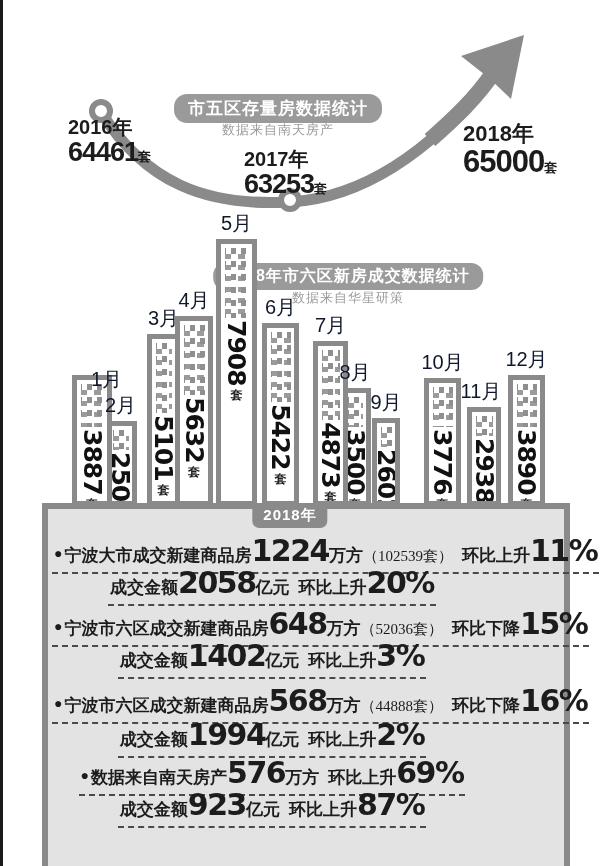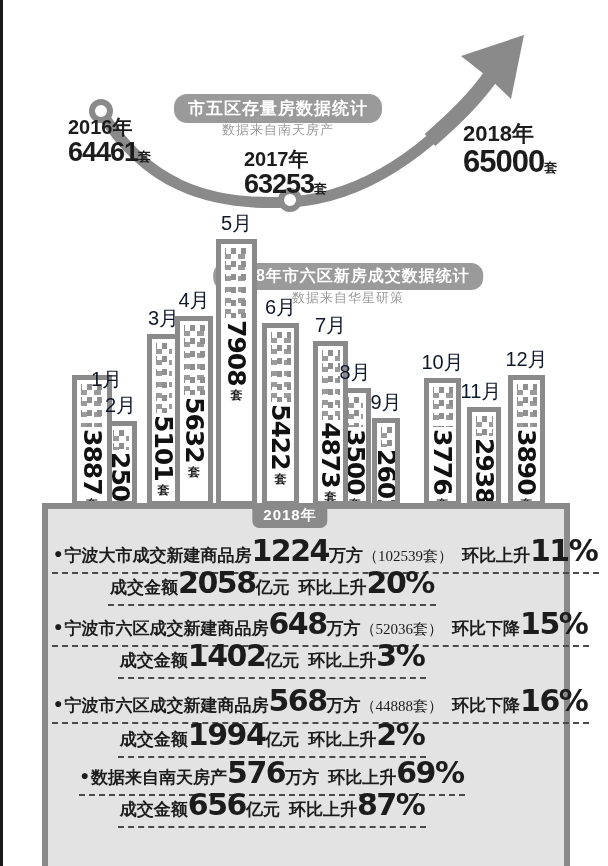--- a/index.html
+++ b/index.html
@@ -186,16 +186,16 @@
   <div id="panel" class="abs"></div>
   <div id="year-tab" class="abs">2018年</div>
   <div id="stats" class="abs">
       <div class="stat-row"><span class="line-inner"><span class="bullet">●</span><span class="seg txt">宁波大市成交新建商品房</span><span class="seg big">1224</span><span class="seg txt">万方</span><span class="seg paren">（102539套）</span><span class="seg txt gap">环比上升</span><span class="seg big">11%</span></span></div>
       <div class="stat-row" style="margin-bottom: 9px;"><span class="line-inner"><span class="seg txt">成交金额</span><span class="seg big">2058</span><span class="seg txt">亿元</span><span class="seg txt gap">环比上升</span><span class="seg big">20%</span></span></div>
       <div class="stat-row"><span class="line-inner"><span class="bullet">●</span><span class="seg txt">宁波市六区成交新建商品房</span><span class="seg big">648</span><span class="seg txt">万方</span><span class="seg paren">（52036套）</span><span class="seg txt gap">环比下降</span><span class="seg big">15%</span></span></div>
       <div class="stat-row" style="margin-bottom: 13px;"><span class="line-inner"><span class="seg txt">成交金额</span><span class="seg big">1402</span><span class="seg txt">亿元</span><span class="seg txt gap">环比上升</span><span class="seg big">3%</span></span></div>
       <div class="stat-row" style="margin-bottom: 2px;"><span class="line-inner"><span class="bullet">●</span><span class="seg txt">宁波市六区成交新建商品房</span><span class="seg big">568</span><span class="seg txt">万方</span><span class="seg paren">（44888套）</span><span class="seg txt gap">环比下降</span><span class="seg big">16%</span></span></div>
       <div class="stat-row" style="margin-bottom: 6px;"><span class="line-inner"><span class="seg txt">成交金额</span><span class="seg big">1994</span><span class="seg txt">亿元</span><span class="seg txt gap">环比上升</span><span class="seg big">2%</span></span></div>
       <div class="stat-row"><span class="line-inner"><span class="bullet">●</span><span class="seg txt">数据来自南天房产</span><span class="seg big">576</span><span class="seg txt">万方</span><span class="seg txt gap">环比上升</span><span class="seg big">69%</span></span></div>
-      <div class="stat-row"><span class="line-inner"><span class="seg txt">成交金额</span><span class="seg big">656</span><span class="seg txt">亿元</span><span class="seg txt gap">环比上升</span><span class="seg big">87%</span></span></div>
+      <div class="stat-row"><span class="line-inner"><span class="seg txt">成交金额</span><span class="seg big">923</span><span class="seg txt">亿元</span><span class="seg txt gap">环比上升</span><span class="seg big">87%</span></span></div>
     </div>
 
 </div>
 
 </body></html>

